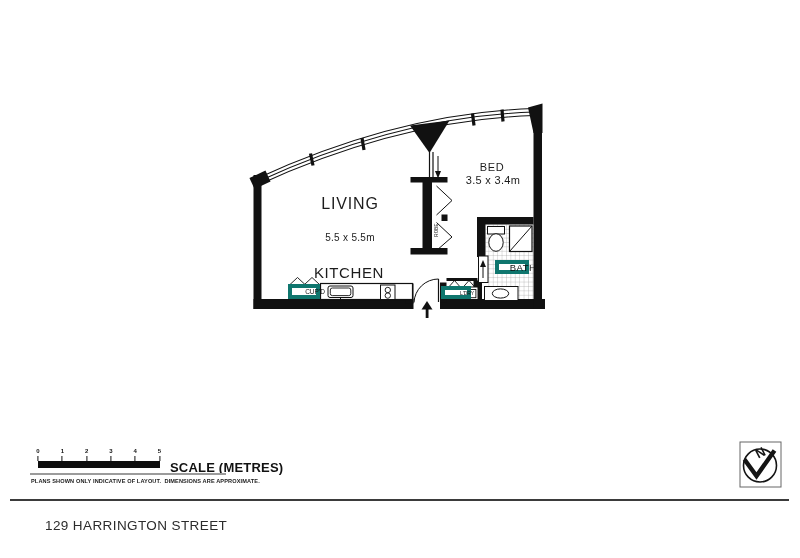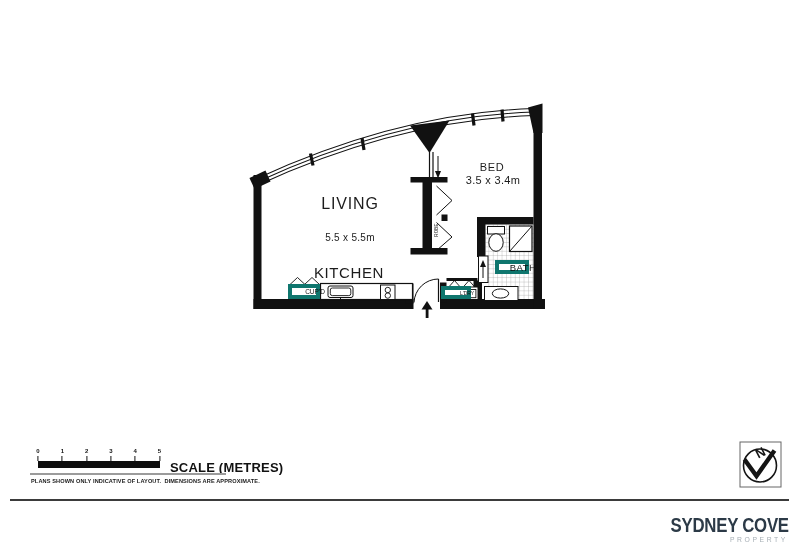--- a/index.html
+++ b/index.html
@@ -184,18 +184,15 @@
   </div>
 
   <svg class="abs" style="left:739px;top:441px" width="43" height="47" viewBox="0 0 43 47">
     <rect x="1" y="1" width="41" height="45" fill="#fff" stroke="#666" stroke-width="1"></rect>
     <circle cx="21" cy="24.5" r="16.5" fill="none" stroke="#141414" stroke-width="1.6"></circle>
     <polyline points="5.5,18.5 17.5,35 35.5,9.5" fill="none" stroke="#141414" stroke-width="4.4"></polyline>
     <text x="21.5" y="16" text-anchor="middle" font-family="Liberation Sans, sans-serif" font-size="13" font-weight="700" fill="#141414" transform="rotate(-27 21.5 12)">N</text>
   </svg>
 
   <div class="abs divider"></div>
-  <div class="abs brand">
-    <div class="brand-name">SYDNEY COVE</div>
-    <div class="brand-tagline">PROPERTY</div>
-  </div>
+  <div class="abs address">129 HARRINGTON STREET</div>
 
 </div>
 
 </body></html>

